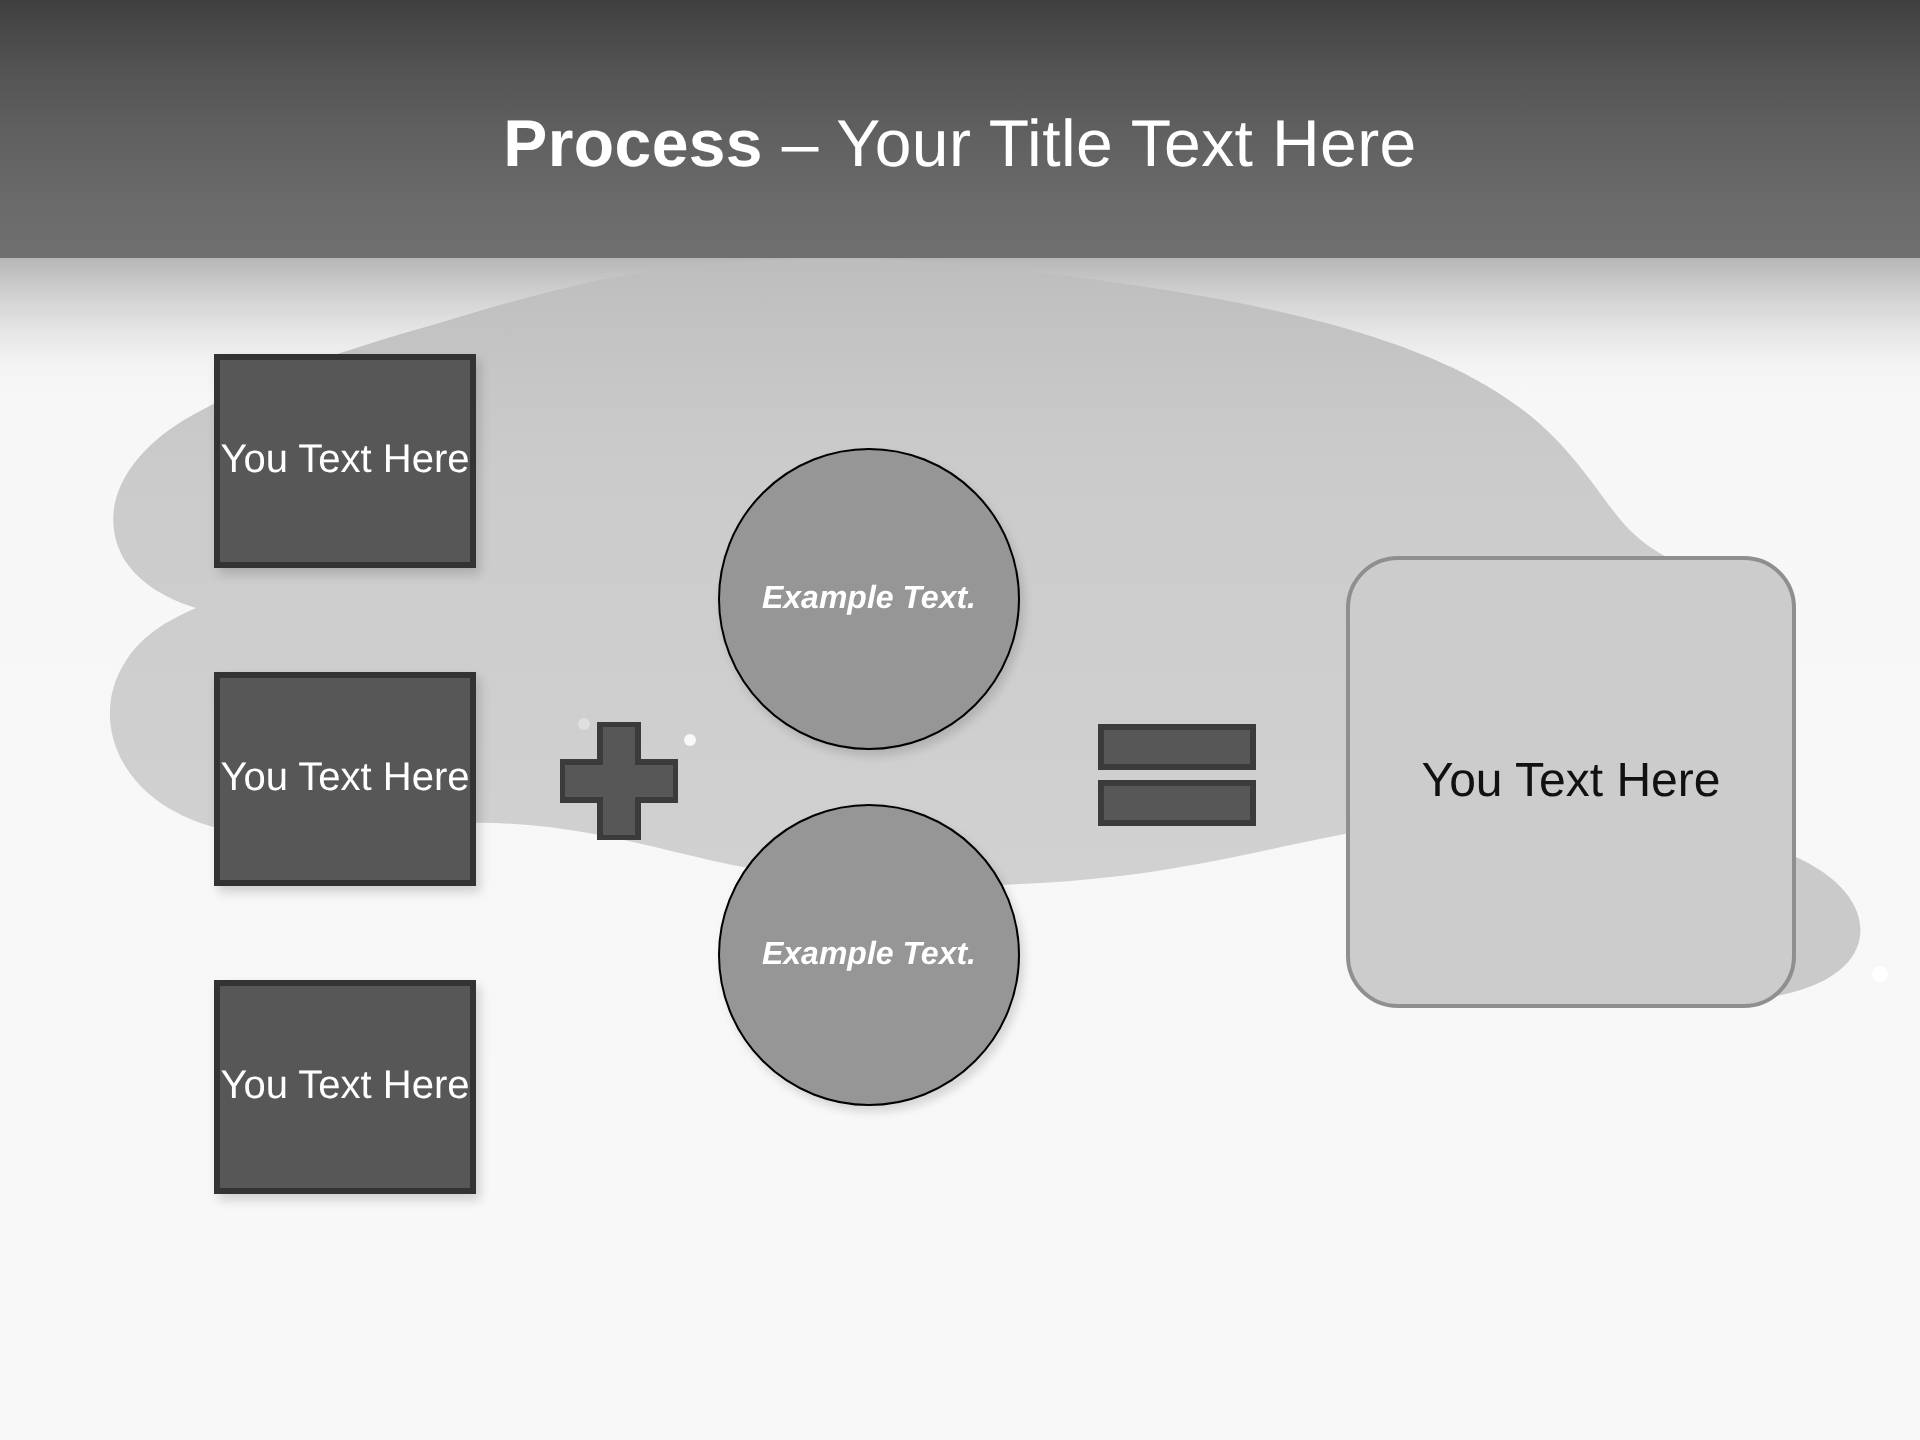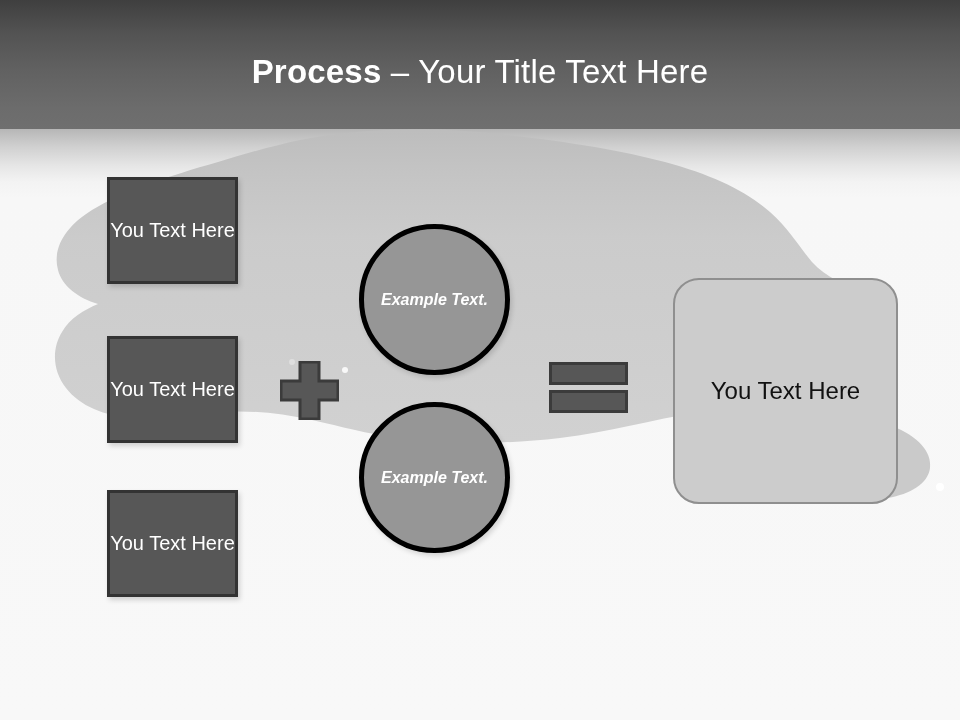--- a/index.html
+++ b/index.html
@@ -91,21 +91,21 @@
     height: 59px;
   }
 
   
   .circle {
     position: absolute;
     width: 151px;
     height: 151px;
     border-radius: 50%;
     background: #969696;
-    border: 5px solid #000000;
+    border: 1px solid #000000;
     box-sizing: border-box;
     color: #ffffff;
     font-size: 16px;
     line-height: 22px;
     font-weight: bold;
     font-style: italic;
     display: flex;
     align-items: center;
     justify-content: center;
     text-align: center;

